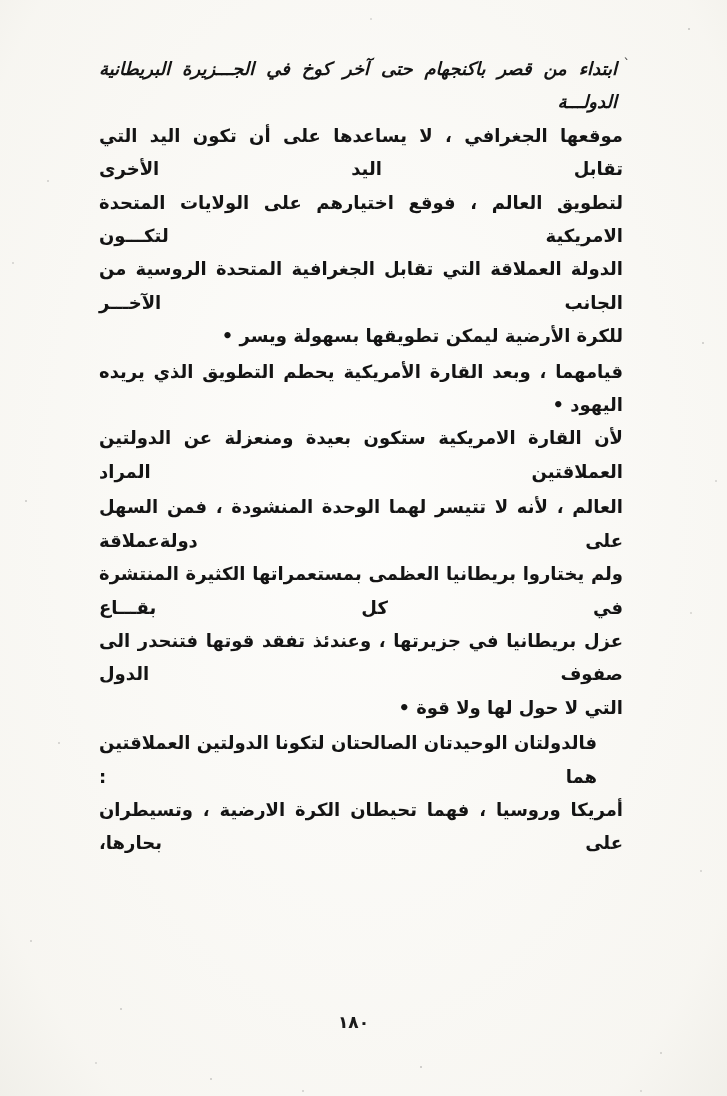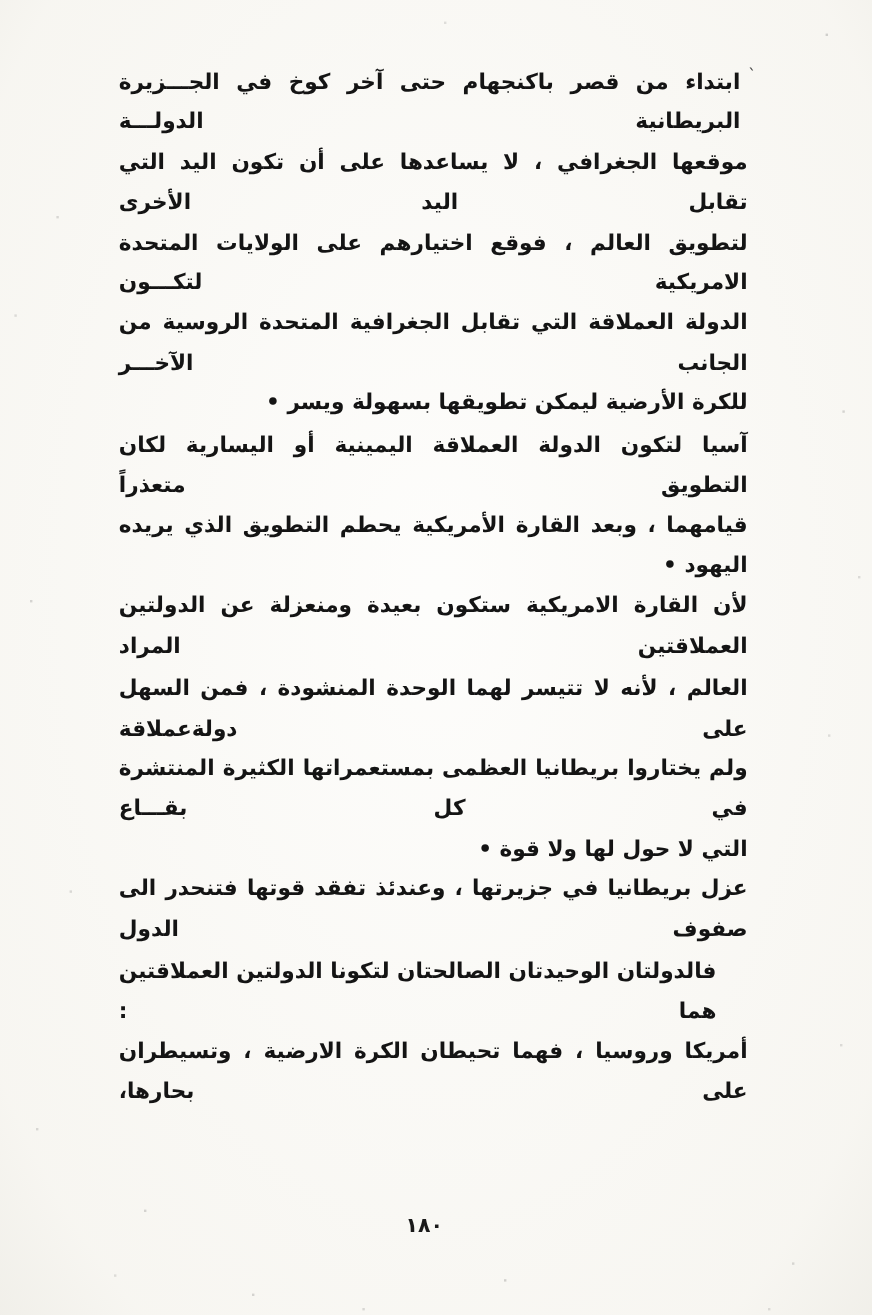--- a/index.html
+++ b/index.html
@@ -33,21 +33,21 @@
     line-height: 33.4px;
   }
   .paragraph { margin: 0 0 2px 0; }
   .line {
     text-align: justify;
     text-align-last: justify;
     white-space: normal;
   }
   .line.last { text-align-last: right; }
   .line.first { padding-right: 26px; }
-  .line.first-p1 { padding-right: 6px; }
+  .line.first-p1 { padding-right: 6px; font-style: italic; }
   .page-number {
     position: absolute;
     top: 1012px;
     left: 0;
     width: 727px;
     text-align: center;
     font-size: 17px;
     font-weight: bold;
     color: #1a1a1a;
     transform: translateX(-10px);
@@ -98,30 +98,29 @@
 
   <div class="paragraph">
     <div class="line first first-p1">ابتداء من قصر باكنجهام حتى آخر كوخ في الجـــزيرة البريطانية الدولـــة</div>
     <div class="line">موقعها الجغرافي ، لا يساعدها على أن تكون اليد التي تقابل اليد الأخرى</div>
     <div class="line">لتطويق العالم ، فوقع اختيارهم على الولايات المتحدة الامريكية لتكـــون</div>
     <div class="line">الدولة العملاقة التي تقابل الجغرافية المتحدة الروسية من الجانب الآخـــر</div>
     <div class="line last">للكرة الأرضية ليمكن تطويقها بسهولة ويسر •</div>
   </div>
 
   <div class="paragraph">
-    <div class="line">آسيا لتكون الدولة العملاقة اليمينية أو اليسارية لكان التطويق متعذراً</div>
     <div class="line last">قيامهما ، وبعد القارة الأمريكية يحطم التطويق الذي يريده اليهود •</div>
     <div class="line">لأن القارة الامريكية ستكون بعيدة ومنعزلة عن الدولتين العملاقتين المراد</div>
   </div>
 
   <div class="paragraph">
     <div class="line">العالم ، لأنه لا تتيسر لهما الوحدة المنشودة ، فمن السهل على دولةعملاقة</div>
     <div class="line">ولم يختاروا بريطانيا العظمى بمستعمراتها الكثيرة المنتشرة في كل بقـــاع</div>
+    <div class="line">عزل بريطانيا في جزيرتها ، وعندئذ تفقد قوتها فتنحدر الى صفوف الدول</div>
     <div class="line last">التي لا حول لها ولا قوة •</div>
-    <div class="line">عزل بريطانيا في جزيرتها ، وعندئذ تفقد قوتها فتنحدر الى صفوف الدول</div>
   </div>
 
   <div class="paragraph">
     <div class="line first">فالدولتان الوحيدتان الصالحتان لتكونا الدولتين العملاقتين هما :</div>
     <div class="line">أمريكا وروسيا ، فهما تحيطان الكرة الارضية ، وتسيطران على بحارها،</div>
 
   </div>
 
 </div>
 

